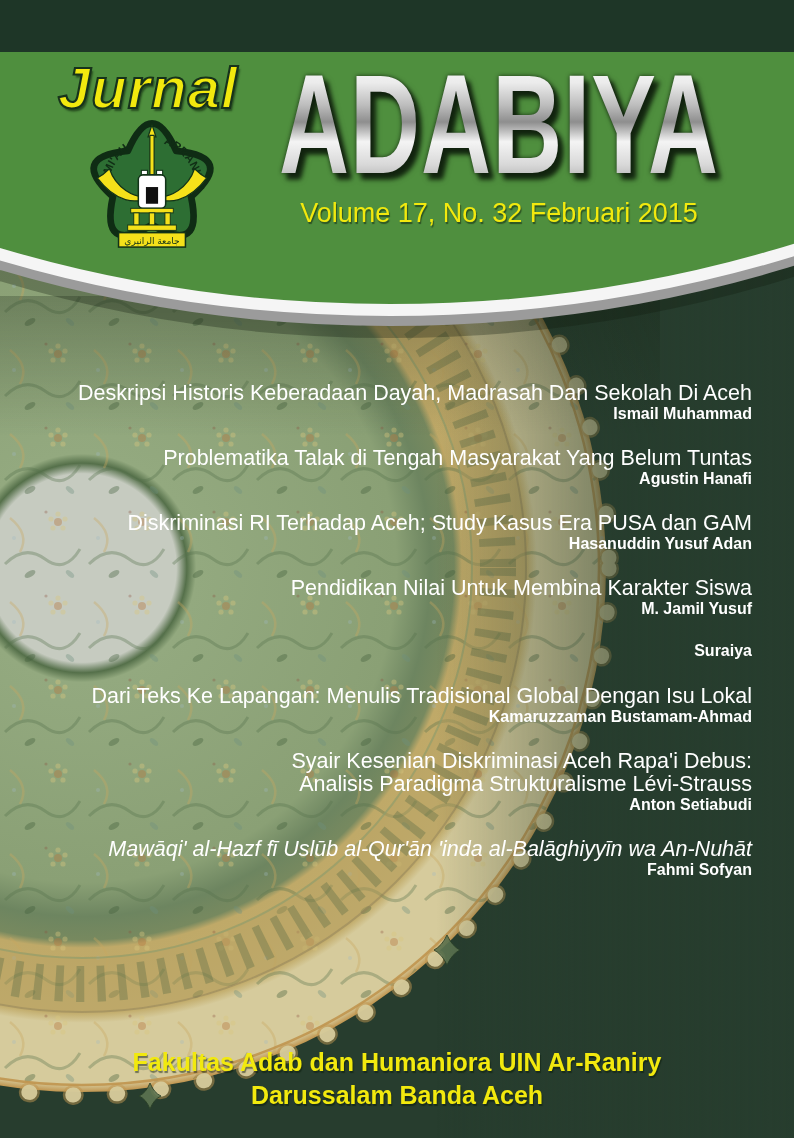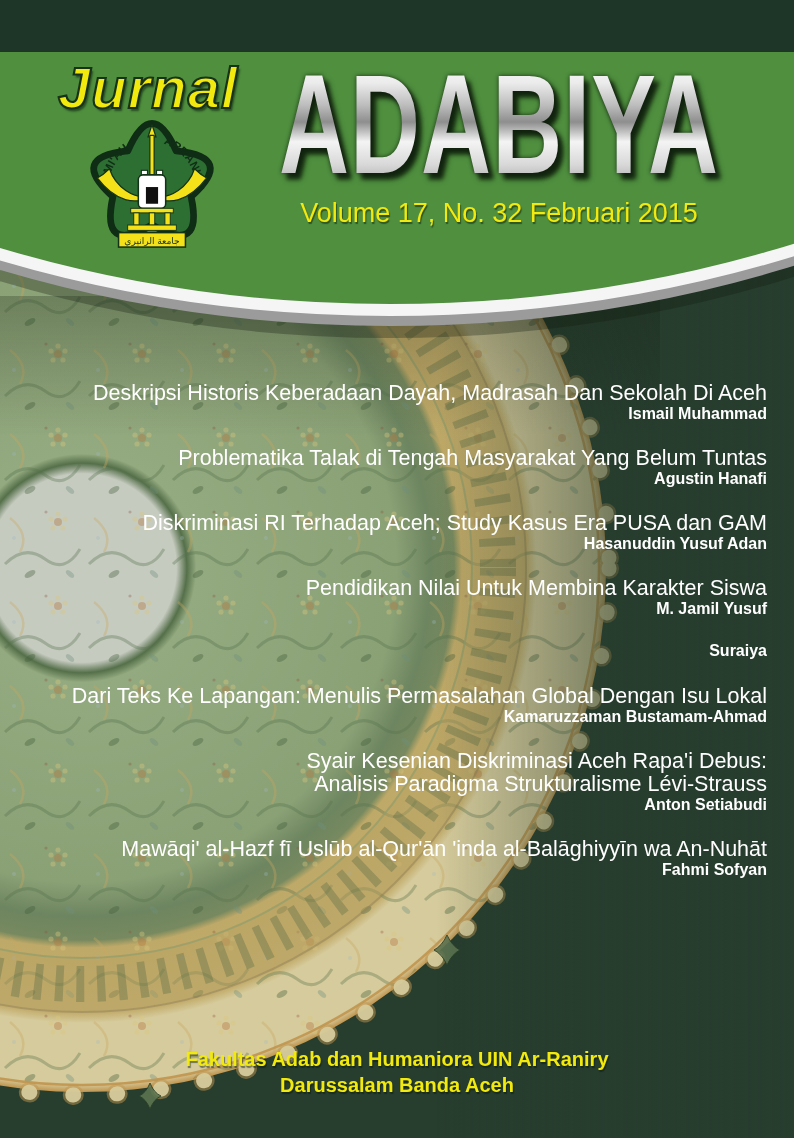--- a/index.html
+++ b/index.html
@@ -42,29 +42,29 @@
     background:linear-gradient(180deg,#fdfdfd 0%,#ececec 20%,#bdbdbd 36%,#8e8e8e 48%,#f4f4f4 62%,#d9d9d9 78%,#979797 100%);
     -webkit-background-clip:text;background-clip:text;color:transparent;
   }
   .volume{
     left:238px;top:198px;width:522px;text-align:center;
     font-size:27px;font-weight:normal;color:var(--accent-yellow,#f0e70c);
     text-shadow:1px 2px 1px rgba(10,25,10,.5);
   }
 
   
-  .articles{top:382px;left:0;right:0;padding-right:27px;text-align:right;}
+  .articles{top:382px;left:0;right:0;padding-right:42px;text-align:right;}
   .article{margin-bottom:25px;color:#ffffff;}
   .article .a-title{font-size:21.5px;line-height:1.07;font-weight:normal;white-space:pre-line;}
-  .article .a-title.italic{}
+  .article .a-title.italic{font-style:italic;}
   .article .a-author{font-size:16px;line-height:1.07;font-weight:bold;}
 
   
   .footer{top:1046px;left:0;right:0;text-align:center;
-    color:var(--accent-yellow,#efe70e);font-weight:bold;font-size:20px;line-height:1.3;
+    color:var(--accent-yellow,#efe70e);font-weight:bold;font-size:25px;line-height:1.3;
     text-shadow:1px 2px 1px rgba(10,25,10,.5);}
 </style>
 </head>
 <body>
 
 <div class="cover">
 
   <svg class="bg-art" width="794" height="1138" viewBox="0 0 794 1138" aria-hidden="true">
     <defs>
       <radialGradient id="medGrad" gradientUnits="userSpaceOnUse" cx="82" cy="568" r="524">
@@ -205,21 +205,21 @@
       <div class="a-author">Hasanuddin Yusuf Adan</div>
     </div>
     <div class="article">
       <div class="a-title">Pendidikan Nilai Untuk Membina Karakter Siswa</div>
       <div class="a-author">M. Jamil Yusuf</div>
     </div>
     <div class="article">
       <div class="a-author">Suraiya</div>
     </div>
     <div class="article">
-      <div class="a-title">Dari Teks Ke Lapangan: Menulis Permasalahan Global Dengan Isu Lokal</div>
+      <div class="a-title">Dari Teks Ke Lapangan: Menulis Tradisional Global Dengan Isu Lokal</div>
       <div class="a-author">Kamaruzzaman Bustamam-Ahmad</div>
     </div>
     <div class="article">
       <div class="a-title">Syair Kesenian Diskriminasi Aceh Rapa'i Debus:
 Analisis Paradigma Strukturalisme Lévi-Strauss</div>
       <div class="a-author">Anton Setiabudi</div>
     </div>
     <div class="article">
       <div class="a-title italic">Mawāqi' al-Hazf fī Uslūb al-Qur'ān 'inda al-Balāghiyyīn wa An-Nuhāt</div>
       <div class="a-author">Fahmi Sofyan</div>

